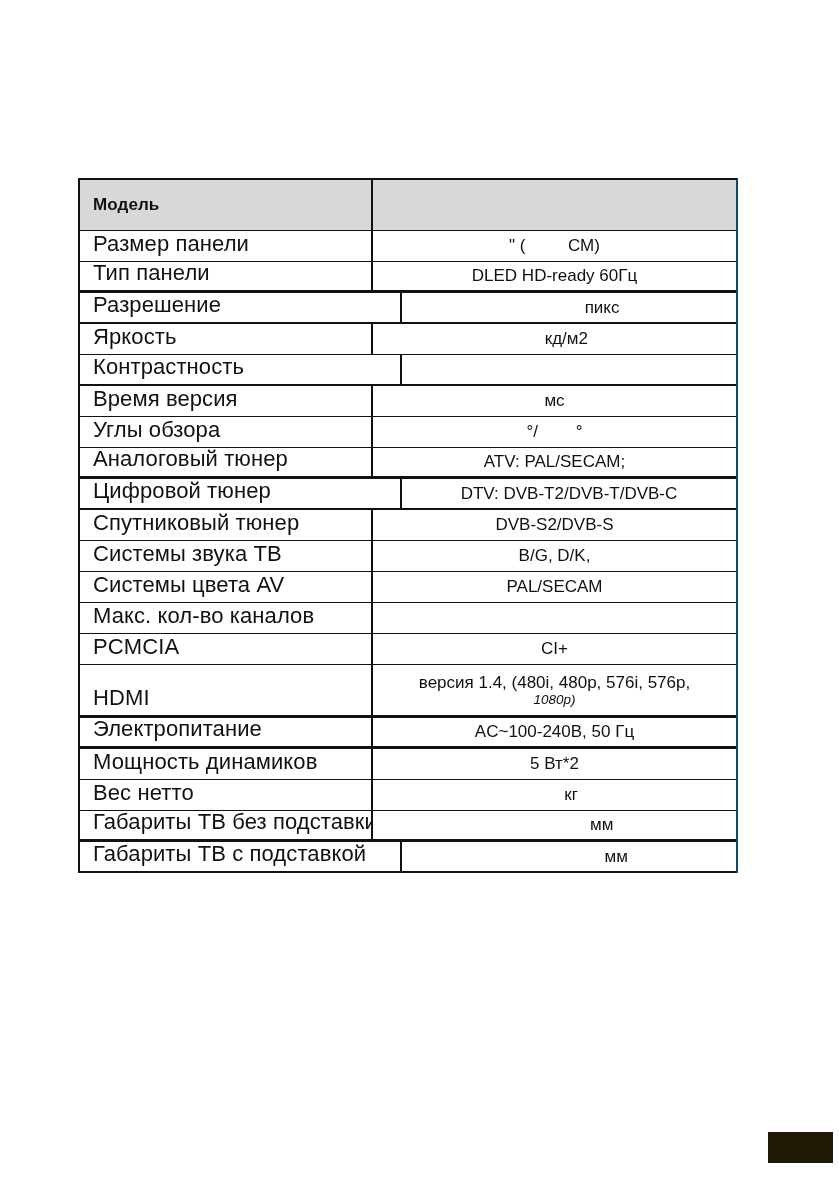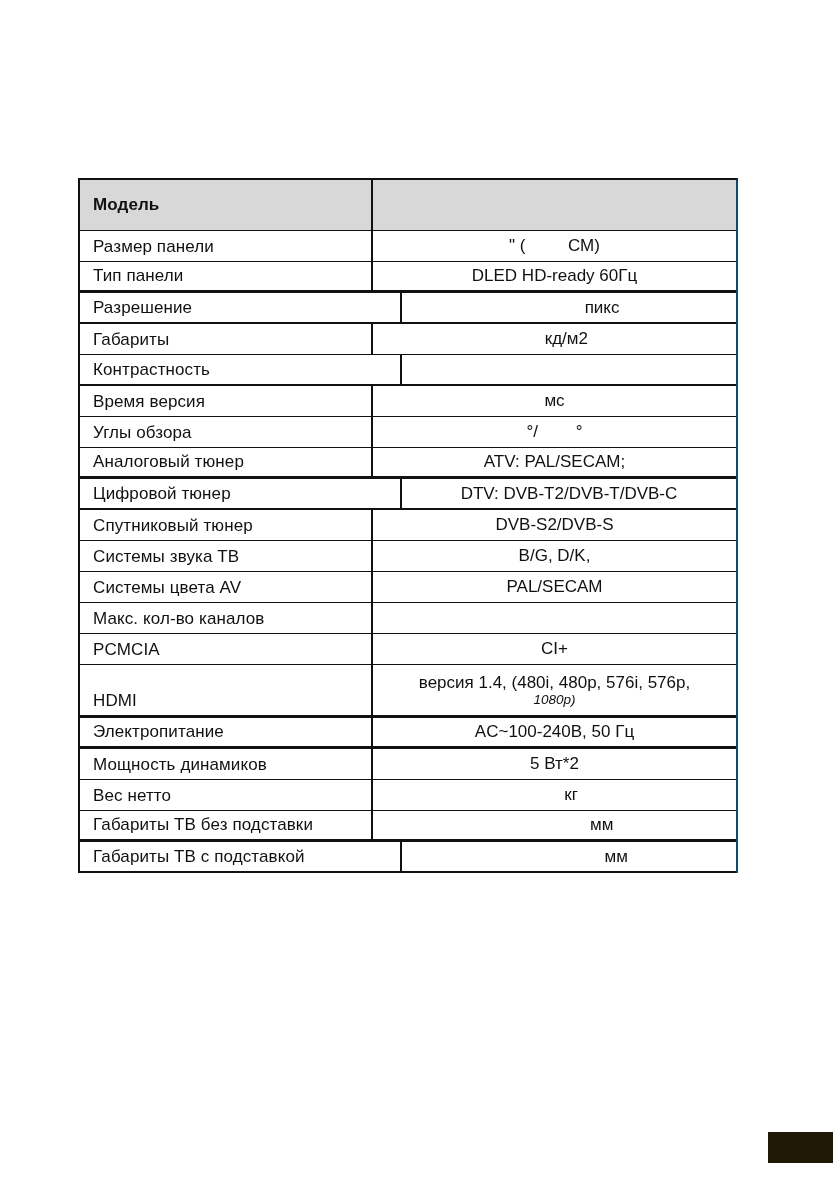--- a/index.html
+++ b/index.html
@@ -45,21 +45,21 @@
   .row.rule-medium { border-bottom-width: 2px; gap: 29px; }
   .row.rule-thick  { border-bottom-width: 3px; }
   .row.tall { height: 53px; }
 
   .cell.label {
     flex: 0 0 291px;
     width: 291px;
     display: flex;
     align-items: flex-end;
     padding: 0 4px 4px 13px;
-    font-size: 17px;
+    font-size: 22px;
     letter-spacing: 0.1px;
     white-space: nowrap;
     overflow: hidden;
   }
   .cell.value {
     flex: 1 1 auto;
     border-left: 2px solid #111;
     display: flex;
     flex-direction: column;
     justify-content: center;
@@ -102,21 +102,21 @@
       <div class="v1">DLED HD-ready 60Гц</div>
     </div>
   </div>
         <div class="row rule-medium">
     <div class="cell label">Разрешение</div>
     <div class="cell value">
       <div class="v1">&nbsp;&nbsp;&nbsp;&nbsp;&nbsp;&nbsp;&nbsp;&nbsp;&nbsp;&nbsp;&nbsp;&nbsp;&nbsp;&nbsp;пикс</div>
     </div>
   </div>
         <div class="row rule-thin">
-    <div class="cell label">Габариты</div>
+    <div class="cell label">Яркость</div>
     <div class="cell value">
       <div class="v1">&nbsp;&nbsp;&nbsp;&nbsp;&nbsp;кд/м2</div>
     </div>
   </div>
         <div class="row rule-medium">
     <div class="cell label">Контрастность</div>
     <div class="cell value">
       <div class="v1"></div>
     </div>
   </div>

